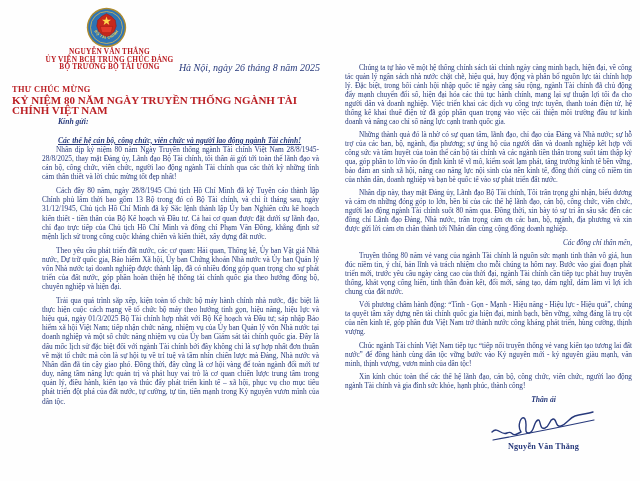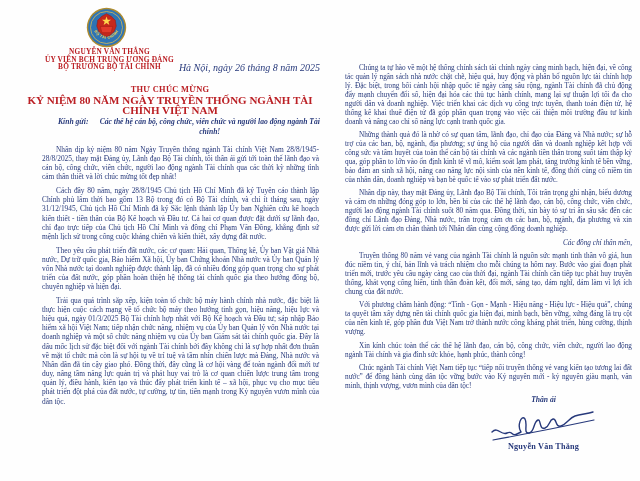--- a/index.html
+++ b/index.html
@@ -18,31 +18,31 @@
     position:absolute;left:22px;top:48px;width:175px;
     text-align:center;font-weight:bold;color:#bb2025;
     font-size:7.3px;line-height:7.7px;letter-spacing:.2px;
   }
   .dateline{
     position:absolute;left:175px;top:62px;width:145px;
     text-align:right;font-style:italic;color:#27397b;font-size:10px;
   }
   .title-block{
     position:absolute;left:12px;top:85px;width:316px;
-    text-align:center;font-weight:bold;color:#bb2025;
+    font-weight:bold;color:#bb2025;
   }
   .title-1{font-size:8.4px;line-height:10px;letter-spacing:.3px;}
   .title-2{font-size:11px;line-height:10px;}
   .salutation{
     position:absolute;left:58px;top:117px;width:264px;
     display:flex;gap:9px;
-    font-weight:bold;font-style:italic;color:#27397b;font-size:7.6px;line-height:9.5px;
+    font-weight:bold;font-style:italic;color:#27397b;font-size:7.6px;line-height:9.5px;flex-direction:column;
   }
   .salutation .sal-label{flex:0 0 auto;}
-  .salutation .sal-text{flex:1 1 auto;text-align:center;}
+  .salutation .sal-text{flex:1 1 auto;text-decoration:underline;}
 
   
   .col{position:absolute;color:#27397b;font-size:7.4px;line-height:9.15px;}
   .col-left{left:42px;top:145px;width:277px;}
   .col-right{left:345px;top:64px;width:287px;font-size:7.25px;line-height:8.95px;font-family:Liberation Serif, serif;}
   .para{margin:0 0 4.5px 0;text-indent:14px;text-align:justify;}
   .para.italic-lead{font-style:italic;text-align:right;}
 
   
   .signoff{margin-top:5px;text-align:center;padding-left:110px;}
@@ -65,22 +65,22 @@
     <defs>
       <path id="arcText" d="M7.5 21.5 A 13 13 0 0 0 32.5 21.5" fill="none"></path>
     </defs>
     <text font-size="3.6" font-weight="bold" fill="#ffd84d" font-family="Liberation Sans, sans-serif" letter-spacing="0.4">
       <textPath href="#arcText" startOffset="50%" text-anchor="middle">BỘ TÀI CHÍNH</textPath>
     </text>
   </svg>
 
   <div class="sender">
     <div>NGUYỄN VĂN THẮNG</div>
-    <div>ỦY VIÊN BCH TRUNG ƯƠNG ĐẢNG</div>
-    <div>BỘ TRƯỞNG BỘ TÀI CHÍNH</div>
+    <div>ỦY VIÊN BCH TRUNG CHÚC ĐẢNG</div>
+    <div>BỘ TRƯỞNG BỘ TÀI ƯƠNG</div>
   </div>
 
   <div class="dateline">Hà Nội, ngày 26 tháng 8 năm 2025</div>
 
   <div class="title-block">
     <div class="title-1">THƯ CHÚC MỪNG</div>
     <div class="title-2">KỶ NIỆM 80 NĂM NGÀY TRUYỀN THỐNG NGÀNH TÀI CHÍNH VIỆT NAM</div>
   </div>
 
   <div class="salutation">
@@ -95,22 +95,22 @@
       <p class="para">Trải qua quá trình sắp xếp, kiện toàn tổ chức bộ máy hành chính nhà nước, đặc biệt là thực hiện cuộc cách mạng về tổ chức bộ máy theo hướng tinh gọn, hiệu năng, hiệu lực và hiệu quả, ngày 01/3/2025 Bộ Tài chính hợp nhất với Bộ Kế hoạch và Đầu tư; sáp nhập Bảo hiểm xã hội Việt Nam; tiếp nhận chức năng, nhiệm vụ của Ủy ban Quản lý vốn Nhà nước tại doanh nghiệp và một số chức năng nhiệm vụ của Ủy ban Giám sát tài chính quốc gia. Đây là dấu mốc lịch sử đặc biệt đối với ngành Tài chính bởi đây không chỉ là sự hợp nhất đơn thuần về mặt tổ chức mà còn là sự hội tụ về trí tuệ và tầm nhìn chiến lược mà Đảng, Nhà nước và Nhân dân đã tin cậy giao phó. Đồng thời, đây cũng là cơ hội vàng để toàn ngành đổi mới tư duy, nâng tầm năng lực quản trị và phát huy vai trò là cơ quan chiến lược trung tâm trong quản lý, điều hành, kiến tạo và thúc đẩy phát triển kinh tế – xã hội, phục vụ cho mục tiêu phát triển đột phá của đất nước, tự cường, tự tin, tiến mạnh trong Kỷ nguyên vươn mình của dân tộc.</p>
     </div>
 
   <div class="col col-right" id="col-right">
     <p class="para">Chúng ta tự hào về một hệ thống chính sách tài chính ngày càng minh bạch, hiện đại, về công tác quản lý ngân sách nhà nước chặt chẽ, hiệu quả, huy động và phân bổ nguồn lực tài chính hợp lý. Đặc biệt, trong bối cảnh hội nhập quốc tế ngày càng sâu rộng, ngành Tài chính đã chủ động đẩy mạnh chuyển đổi số, hiện đại hóa các thủ tục hành chính, mang lại sự thuận lợi tối đa cho người dân và doanh nghiệp. Việc triển khai các dịch vụ công trực tuyến, thanh toán điện tử, hệ thống kê khai thuế điện tử đã góp phần quan trọng vào việc cải thiện môi trường đầu tư kinh doanh và nâng cao chỉ số năng lực cạnh tranh quốc gia.</p>
       <p class="para">Những thành quả đó là nhờ có sự quan tâm, lãnh đạo, chỉ đạo của Đảng và Nhà nước; sự hỗ trợ của các ban, bộ, ngành, địa phương; sự ủng hộ của người dân và doanh nghiệp kết hợp với công sức và tâm huyết của toàn thể cán bộ tài chính và các ngành tiền thân trong suốt tám thập kỷ qua, góp phần to lớn vào ổn định kinh tế vĩ mô, kiểm soát lạm phát, tăng trưởng kinh tế bền vững, bảo đảm an sinh xã hội, nâng cao năng lực nội sinh của nền kinh tế, đồng thời củng cố niềm tin của nhân dân, doanh nghiệp và bạn bè quốc tế vào sự phát triển đất nước.</p>
       <p class="para">Nhân dịp này, thay mặt Đảng ủy, Lãnh đạo Bộ Tài chính, Tôi trân trọng ghi nhận, biểu dương và cảm ơn những đóng góp to lớn, bền bỉ của các thế hệ lãnh đạo, cán bộ, công chức, viên chức, người lao động ngành Tài chính suốt 80 năm qua. Đồng thời, xin bày tỏ sự tri ân sâu sắc đến các đồng chí Lãnh đạo Đảng, Nhà nước, trân trọng cảm ơn các ban, bộ, ngành, địa phương và xin được gửi lời cảm ơn chân thành tới Nhân dân cùng cộng đồng doanh nghiệp.</p>
       <p class="para italic-lead">Các đồng chí thân mến,</p>
       <p class="para">Truyền thống 80 năm vẻ vang của ngành Tài chính là nguồn sức mạnh tinh thần vô giá, hun đúc niềm tin, ý chí, bản lĩnh và trách nhiệm cho mỗi chúng ta hôm nay. Bước vào giai đoạn phát triển mới, trước yêu cầu ngày càng cao của thời đại, ngành Tài chính cần tiếp tục phát huy truyền thống, khát vọng cống hiến, tinh thần đoàn kết, đổi mới, sáng tạo, dám nghĩ, dám làm vì lợi ích chung của đất nước.</p>
       <p class="para">Với phương châm hành động: “Tinh - Gọn - Mạnh - Hiệu năng - Hiệu lực - Hiệu quả”, chúng ta quyết tâm xây dựng nền tài chính quốc gia hiện đại, minh bạch, bền vững, xứng đáng là trụ cột của nền kinh tế, góp phần đưa Việt Nam trở thành nước công kháng phát triển, hùng cường, thịnh vượng.</p>
+      <p class="para">Chúc ngành Tài chính Việt Nam tiếp tục “tiếp nối truyền thống vẻ vang kiến tạo tương lai đất nước” để đồng hành cùng dân tộc vững bước vào Kỷ nguyên mới - kỷ nguyên giàu mạnh, văn minh, thịnh vượng, vươn mình của dân tộc!</p>
       <p class="para">Xin kính chúc toàn thể các thế hệ lãnh đạo, cán bộ, công chức, viên chức, người lao động ngành Tài chính và gia đình sức khỏe, hạnh phúc, thành công!</p>
-      <p class="para">Chúc ngành Tài chính Việt Nam tiếp tục “tiếp nối truyền thống vẻ vang kiến tạo tương lai đất nước” để đồng hành cùng dân tộc vững bước vào Kỷ nguyên mới - kỷ nguyên giàu mạnh, văn minh, thịnh vượng, vươn mình của dân tộc!</p>
       <div class="signoff" id="signoff">
       <div class="closing">Thân ái</div>
       <svg class="signature-svg" width="112" height="36" viewBox="0 0 112 36" xmlns="http://www.w3.org/2000/svg">
         <path d="M4 25 C10 19, 13 29, 19 26 C25 23, 23 30, 29 27 L33 25 C29 19, 33 7, 37 12 C40 17, 35 27, 41 26 C47 25, 45 15, 50 13 C53 12, 51 23, 57 21 C62 19, 61 13, 65 12 C69 11, 67 21, 73 19 C79 17, 81 11, 87 9 C93 7, 99 7, 105 5" fill="none" stroke="#27397b" stroke-width="1.4" stroke-linecap="round" stroke-linejoin="round"></path>
         <path d="M5 33 C38 27, 78 19, 106 13" fill="none" stroke="#27397b" stroke-width="1.2" stroke-linecap="round"></path>
       </svg>
       <div class="signer">Nguyễn Văn Thắng</div>
     </div>
   </div>
 

